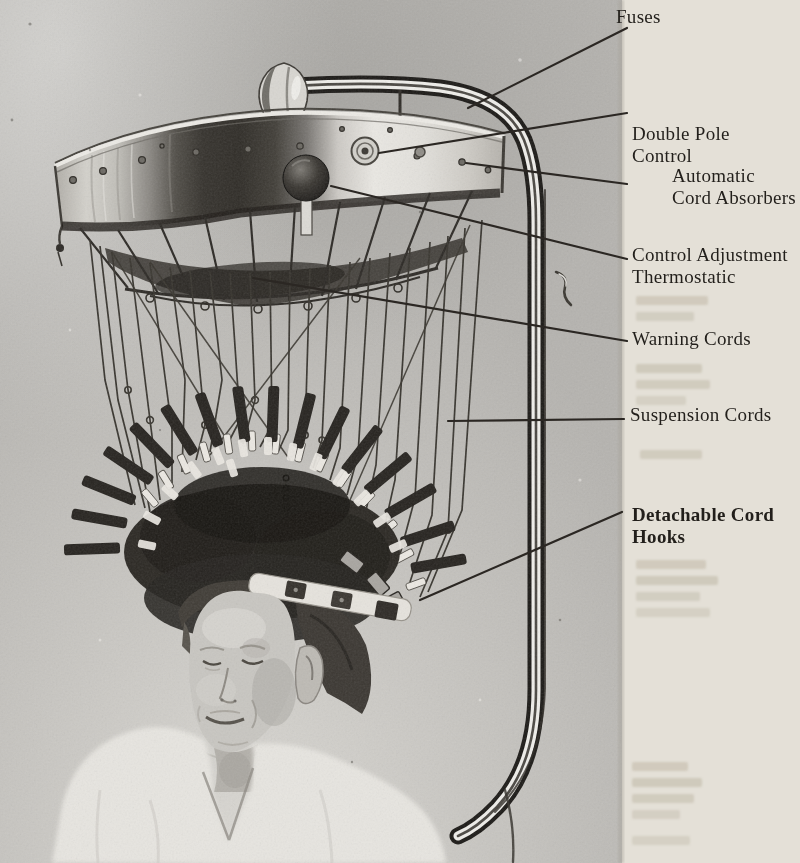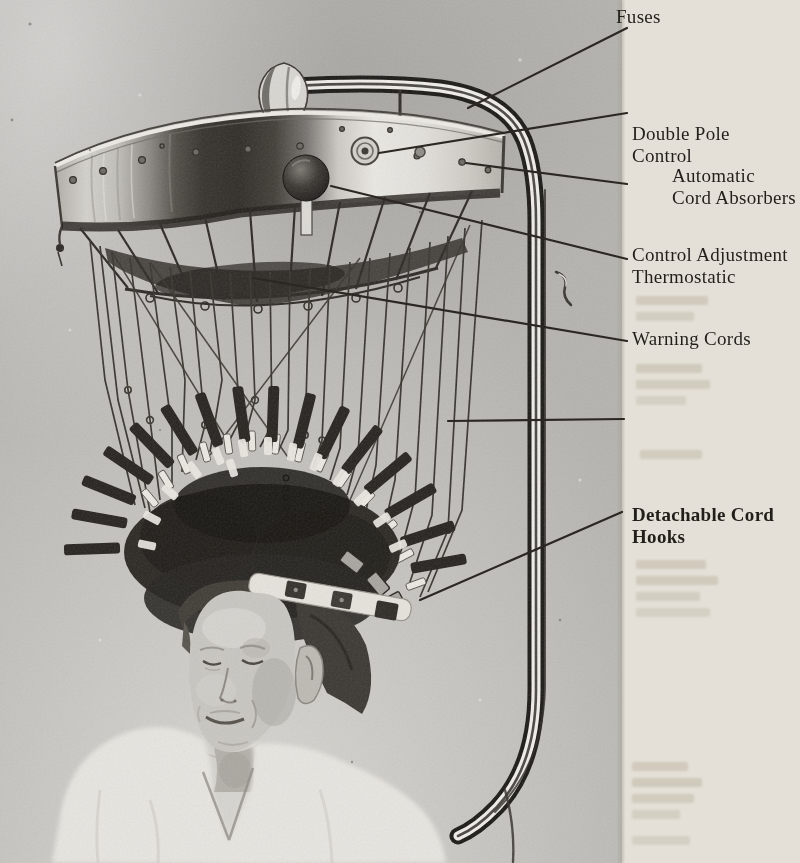--- a/index.html
+++ b/index.html
@@ -397,20 +397,21 @@
   </div>
   <div class="label" style="left:632px; top:244px;">
     <div>Control Adjustment</div>
     <div>Thermostatic</div>
   </div>
   <div class="label" style="left:632px; top:328px;">
     <div>Warning Cords</div>
     <div></div>
   </div>
   <div class="label" style="left:630px; top:404px;">
+    <div>Suspension Cords</div>
   </div>
   <div class="label" style="left:632px; top:504px;font-weight:bold;">
     <div>Detachable Cord</div>
     <div>Hooks</div>
   </div>
 </div>
 
 </div>
 
 </body></html>

